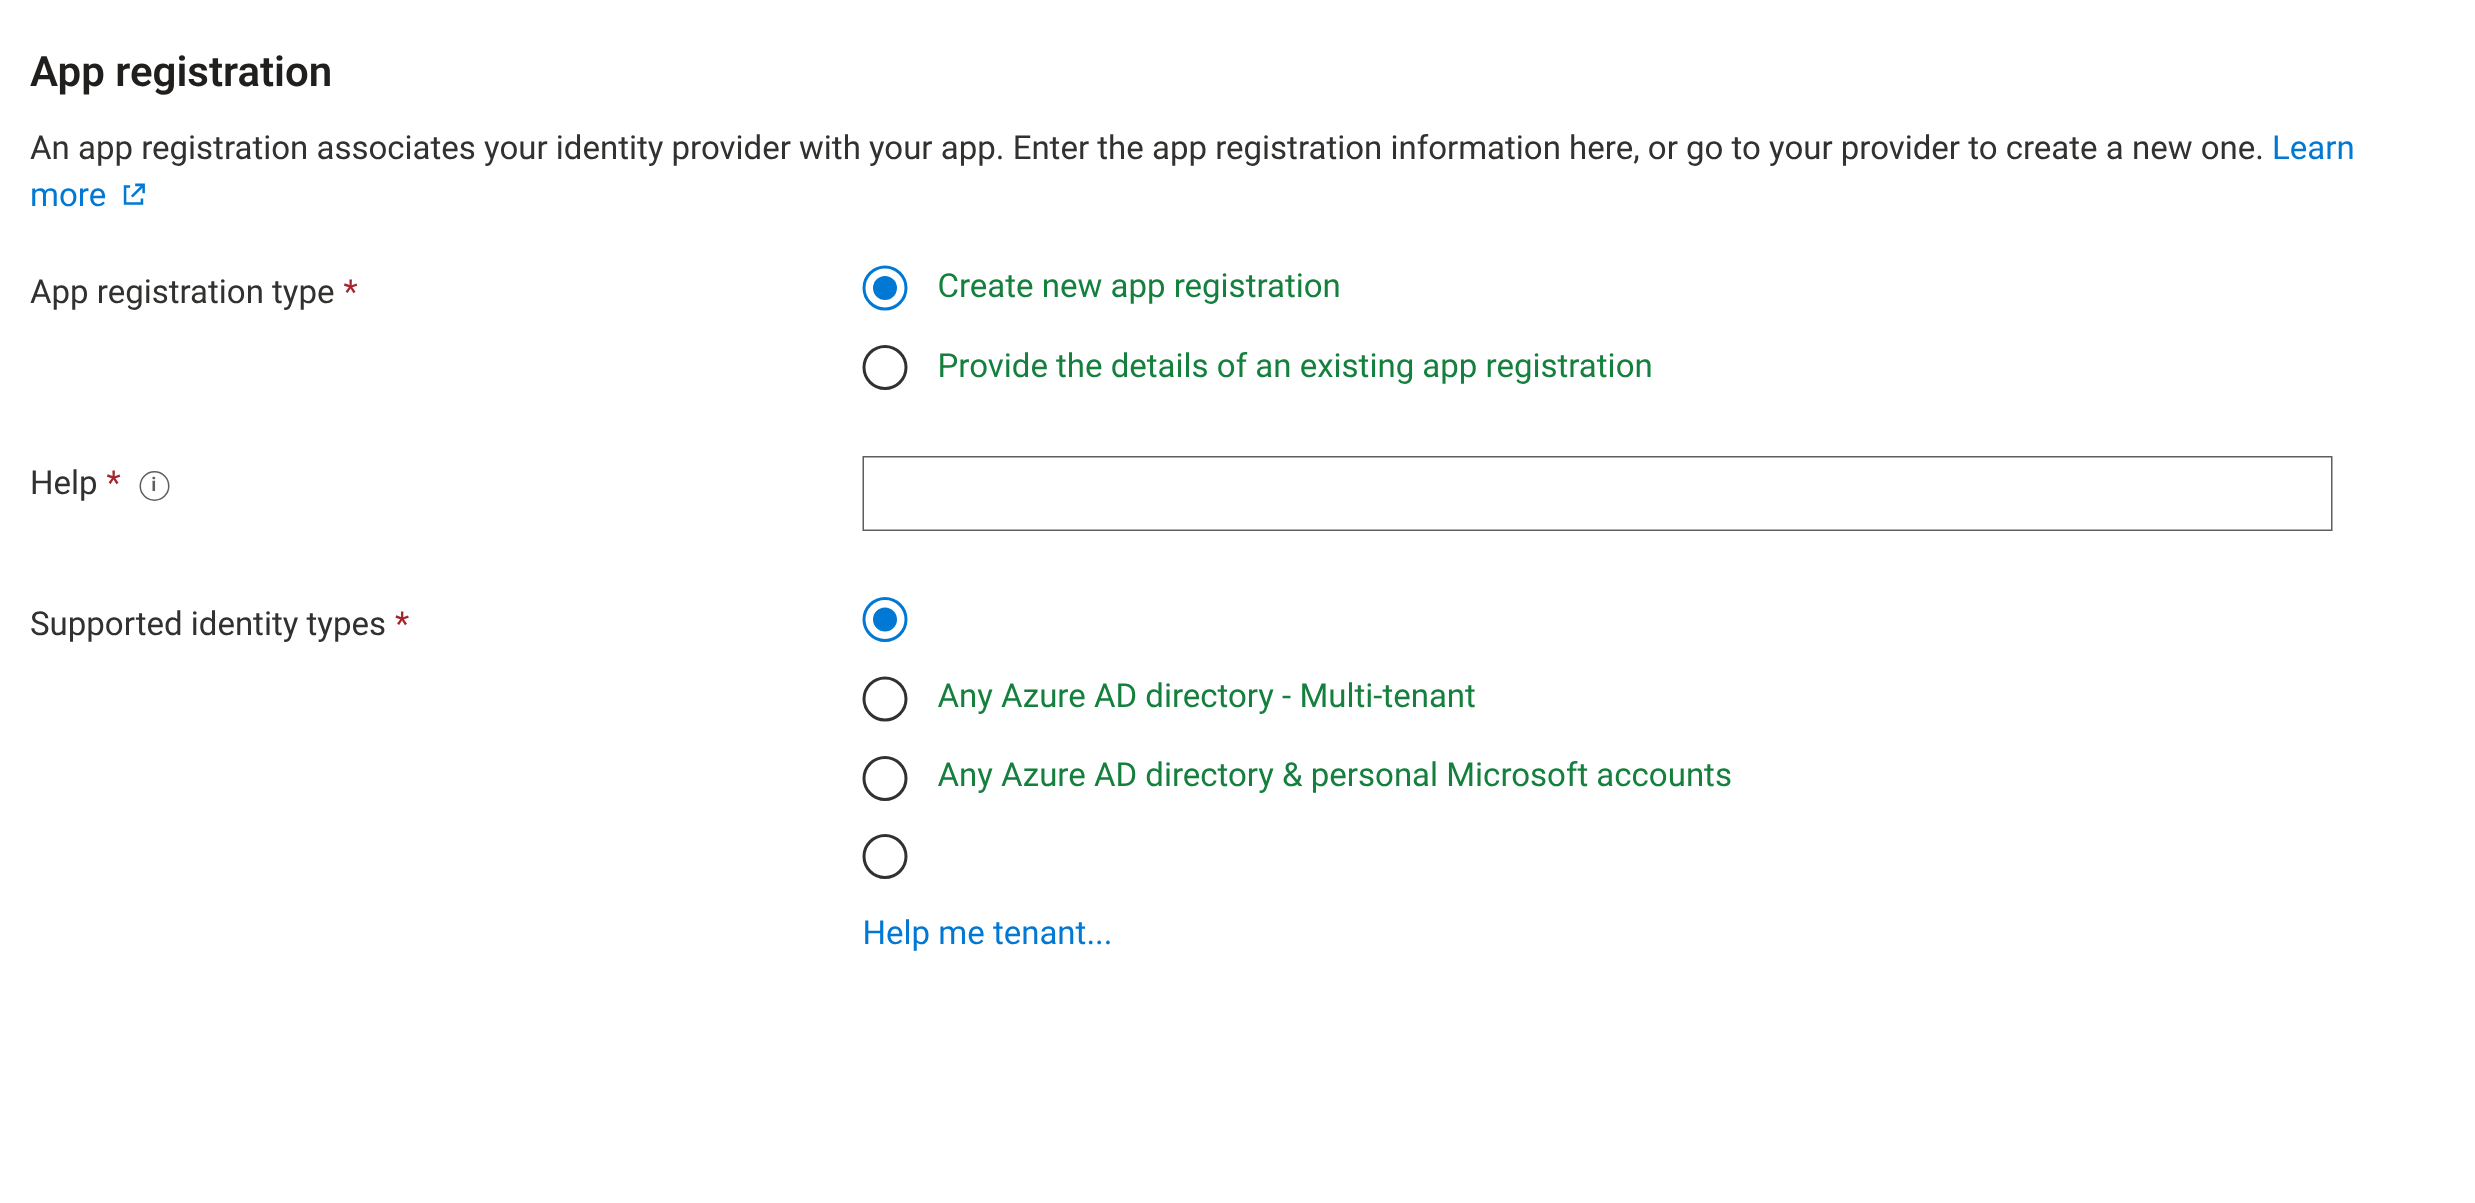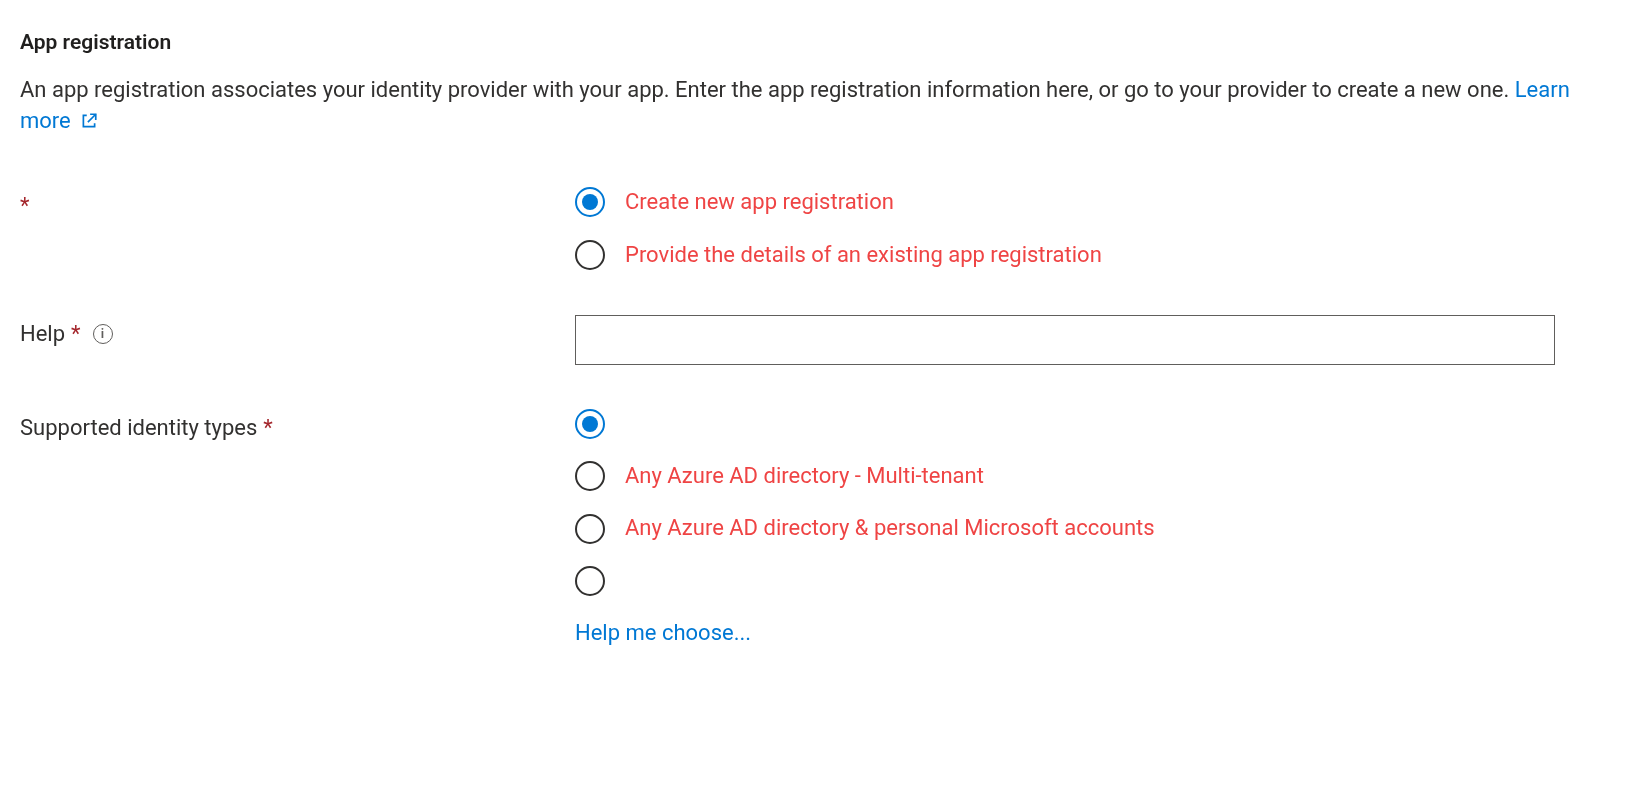--- a/index.html
+++ b/index.html
@@ -9,29 +9,29 @@
     }
     body {
       font-family: "Segoe UI", -apple-system, BlinkMacSystemFont, Roboto, "Helvetica Neue", sans-serif;
       background: #ffffff;
       color: #323130;
       padding: 28px 20px;
       font-size: 22px;
       line-height: 1.4;
     }
     .section-title {
-      font-size: 21px;
+      font-size: 28px;
       font-weight: 600;
       color: #201f1e;
       margin-bottom: 18px;
     }
     .section-desc {
       font-size: 22px;
       color: #323130;
-      margin-bottom: 48px;
+      margin-bottom: 28px;
       max-width: 1550px;
     }
     .link {
       color: #0078d4;
       text-decoration: none;
       cursor: pointer;
     }
     .external-icon {
       display: inline-block;
       vertical-align: -2px;
@@ -103,21 +103,21 @@
       height: 16px;
       background: #0078d4;
       border-radius: 50%;
       display: none;
     }
     .radio-circle.checked .radio-dot {
       display: block;
     }
     .radio-label {
       font-size: 22px;
-      color: #ef4444;
+      color: #15803d;
     }
     .text-input {
       width: 100%;
       max-width: 980px;
       height: 50px;
       border: 1px solid #605e5c;
       padding: 8px 14px;
       font-size: 22px;
       font-family: inherit;
       color: #323130;
@@ -142,20 +142,21 @@
         <path d="M6 3H3v10h10V10"></path>
         <path d="M9 2h5v5"></path>
         <path d="M14 2L7 9"></path>
       </svg>
     </span>
   </a>
 </p>
 
 <div class="form-row">
   <div class="form-label-col">
+    <span>App registration type</span>
     <span class="required">*</span>
   </div>
   <div class="form-control-col">
     <div class="radio-group">
       <label class="radio-option">
         <span class="radio-circle checked">
             <span class="radio-dot"></span>
           </span>
         <span class="radio-label">Create new app registration</span>
       </label>
@@ -195,15 +196,15 @@
         <span class="radio-label">Any Azure AD directory - Multi-tenant</span>
       </label>
       <label class="radio-option">
         <span class="radio-circle"></span>
         <span class="radio-label">Any Azure AD directory &amp; personal Microsoft accounts</span>
       </label>
       <label class="radio-option">
         <span class="radio-circle"></span>
       </label>
     </div>
-    <a class="link help-link">Help me choose...</a>
+    <a class="link help-link">Help me tenant...</a>
   </div>
 </div>
 
 </body></html>

